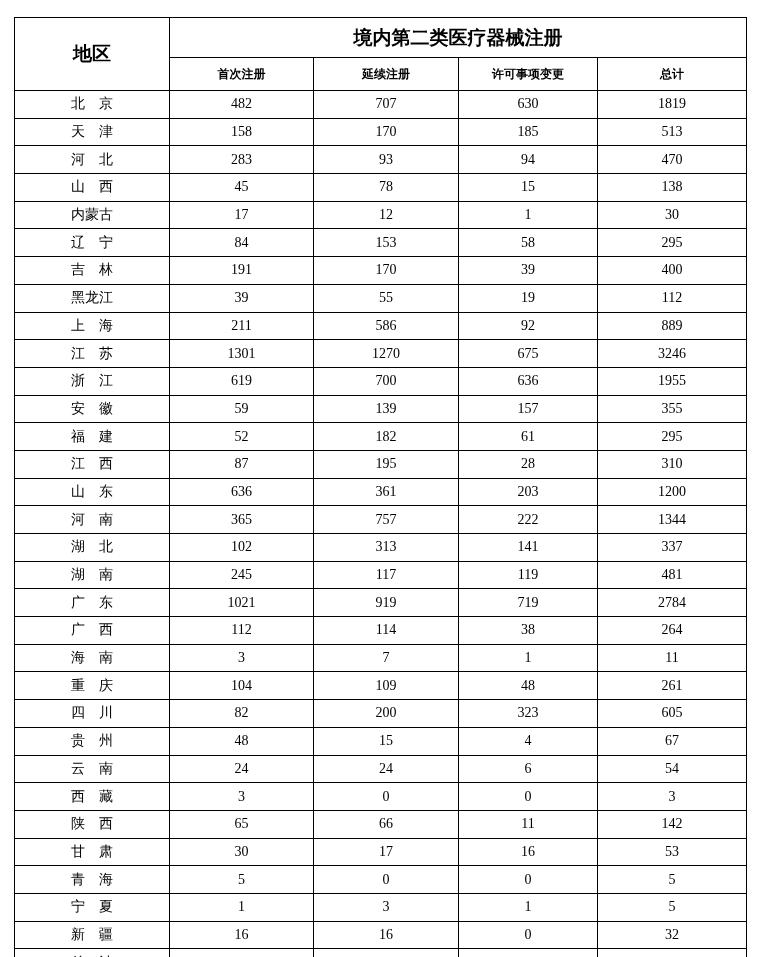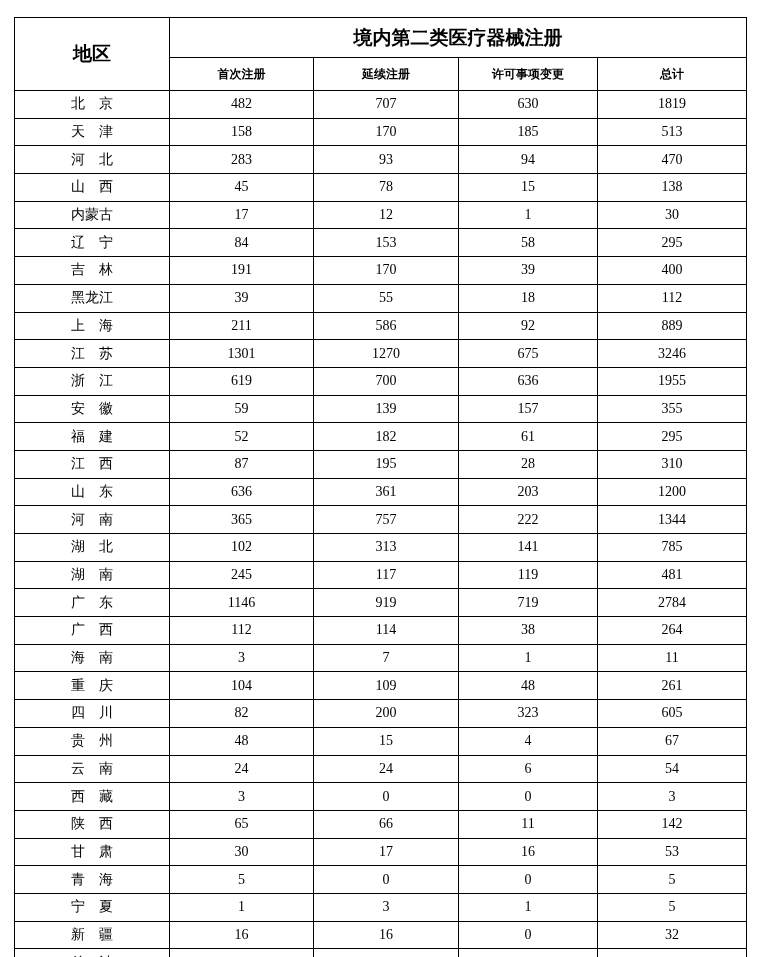--- a/index.html
+++ b/index.html
@@ -121,21 +121,21 @@
           <td class="region">吉　林</td>
           <td class="num">191</td>
           <td class="num">170</td>
           <td class="num">39</td>
           <td class="num">400</td>
         </tr>
         <tr>
           <td class="region">黑龙江</td>
           <td class="num">39</td>
           <td class="num">55</td>
-          <td class="num">18</td>
+          <td class="num">19</td>
           <td class="num">112</td>
         </tr>
         <tr>
           <td class="region">上　海</td>
           <td class="num">211</td>
           <td class="num">586</td>
           <td class="num">92</td>
           <td class="num">889</td>
         </tr>
         <tr>
@@ -185,32 +185,32 @@
           <td class="num">365</td>
           <td class="num">757</td>
           <td class="num">222</td>
           <td class="num">1344</td>
         </tr>
         <tr>
           <td class="region">湖　北</td>
           <td class="num">102</td>
           <td class="num">313</td>
           <td class="num">141</td>
-          <td class="num">785</td>
+          <td class="num">337</td>
         </tr>
         <tr>
           <td class="region">湖　南</td>
           <td class="num">245</td>
           <td class="num">117</td>
           <td class="num">119</td>
           <td class="num">481</td>
         </tr>
         <tr>
           <td class="region">广　东</td>
-          <td class="num">1146</td>
+          <td class="num">1021</td>
           <td class="num">919</td>
           <td class="num">719</td>
           <td class="num">2784</td>
         </tr>
         <tr>
           <td class="region">广　西</td>
           <td class="num">112</td>
           <td class="num">114</td>
           <td class="num">38</td>
           <td class="num">264</td>

